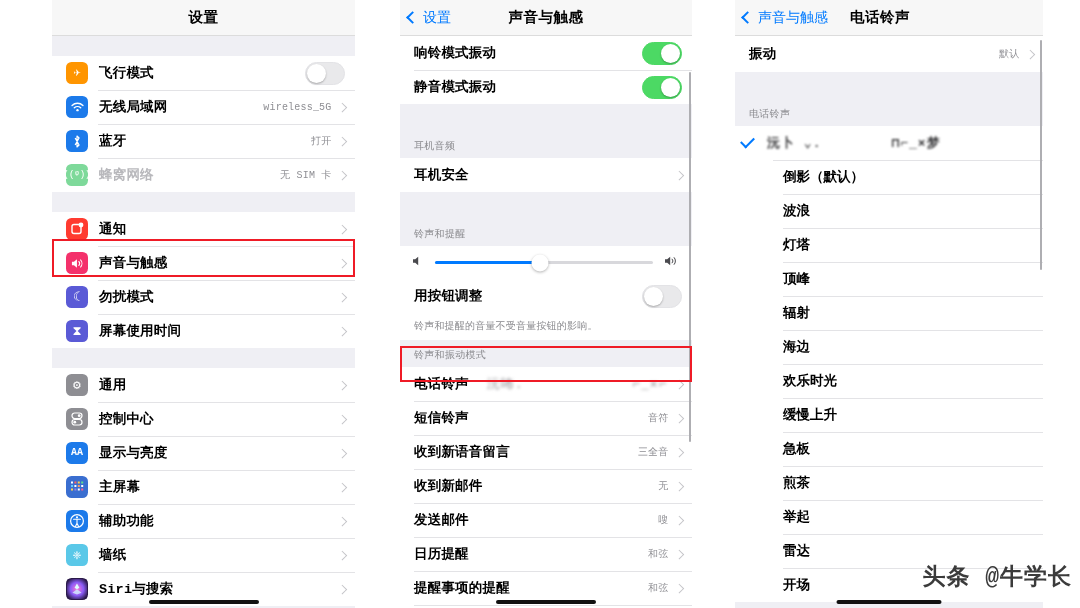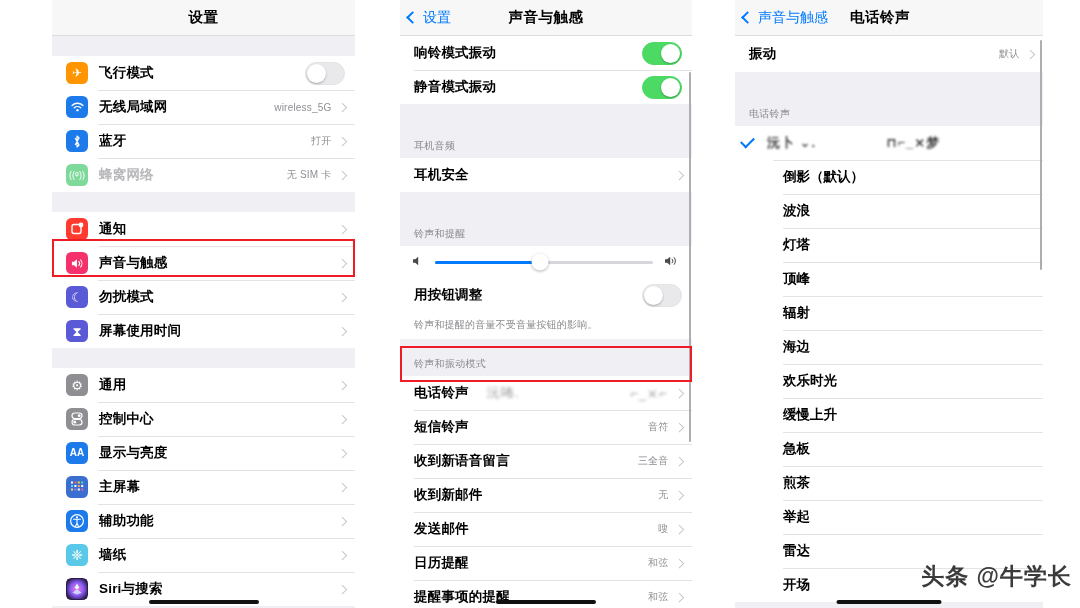--- a/index.html
+++ b/index.html
@@ -6,20 +6,21 @@
   html, body {
     width: 1080px; height: 608px;
     background: #ffffff;
     font-family: "Liberation Sans", "DejaVu Sans", sans-serif;
     overflow: hidden;
   }
   .screens {
     position: relative;
     width: 1080px; height: 608px;
     display: flex;
+    font-family: Liberation Mono, monospace;
   }
 
   
   .panel {
     position: absolute;
     top: 0;
     height: 608px;
     background: #ffffff;
     overflow: hidden;
   }
@@ -522,21 +523,21 @@
         </div>
         <div class="row">
           <span class="row-label">用按钮调整</span>
           <span class="toggle">
               <span class="knob"></span>
             </span>
         </div>
         <div class="footnote">铃声和提醒的音量不受音量按钮的影响。</div>
       </div>
 
-      <div class="section-hdr" style="padding-top:18px">铃声和振动模式</div>
+      <div class="section-hdr" style="padding-top:8px">铃声和振动模式</div>
 
       <div class="group">
         <div class="row">
           <span class="row-label">电话铃声</span>
           <span class="blur" style="margin-left:18px">沅咘.</span>
           <span class="blur" style="margin-left:auto;padding-right:6px">⌐_⨯⌐</span>
           <span class="chev"></span>
         </div>
         <div class="row">
           <span class="row-label">短信铃声</span>

